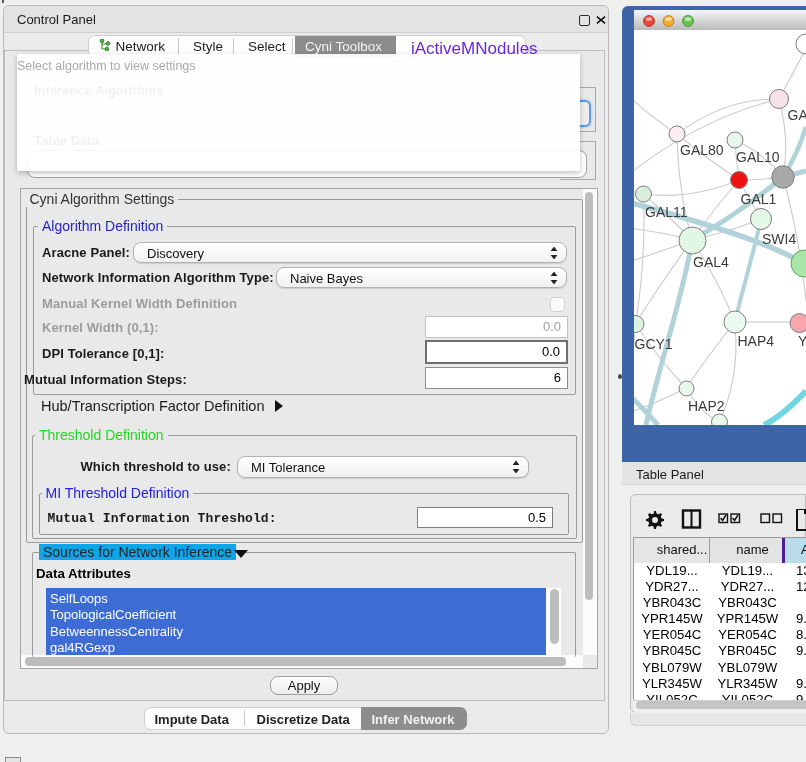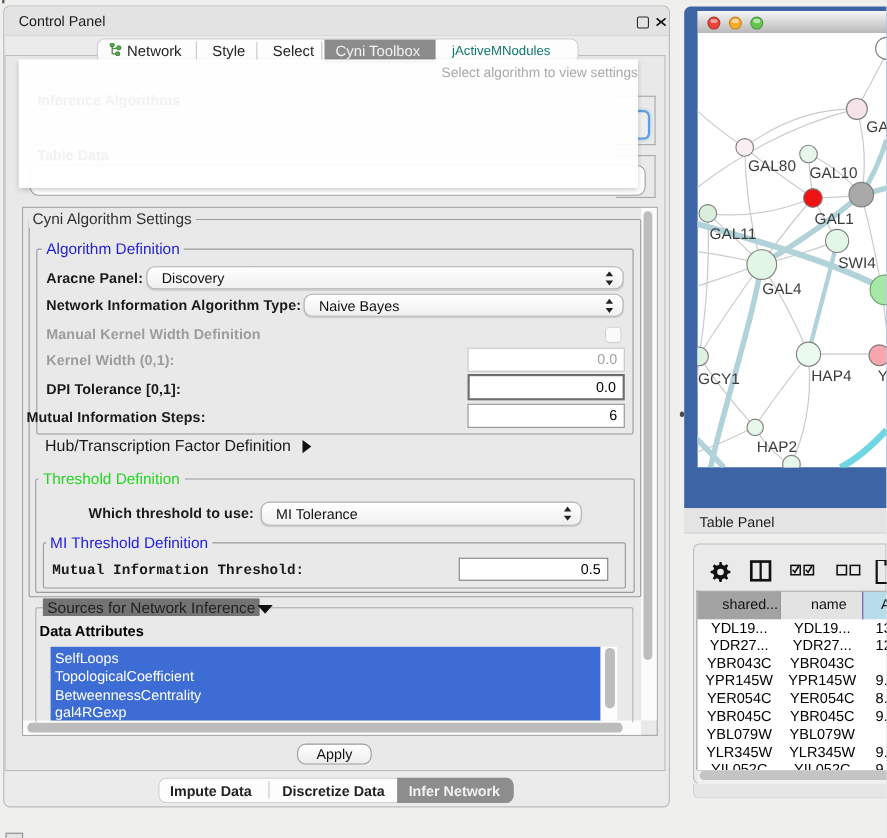--- a/index.html
+++ b/index.html
@@ -33,21 +33,21 @@
 <svg class="abs" style="left:99px;top:39px;" width="12" height="12" viewBox="0 0 12 12">
     <path d="M3 2 L3 10 M3 5.5 L8.5 4.5 M3 10 L7.5 10" stroke="#4a8f3c" stroke-width="1.2" fill="none"></path>
     <circle cx="3" cy="1.8" r="1.9" fill="#55b04a" stroke="#2f7228" stroke-width="0.8"></circle>
     <circle cx="9" cy="4.5" r="1.9" fill="#55b04a" stroke="#2f7228" stroke-width="0.8"></circle>
     <circle cx="8" cy="10" r="1.9" fill="#55b04a" stroke="#2f7228" stroke-width="0.8"></circle>
   </svg>
 <div class="abs" style="left:115.5px;top:38.5px;font-size:13.5px;color:#222;">Network</div>
 <div class="abs" style="left:193px;top:38.5px;font-size:13.5px;color:#222;">Style</div>
 <div class="abs" style="left:248px;top:38.5px;font-size:13.5px;color:#222;">Select</div>
 <div class="abs" style="left:305px;top:38.5px;font-size:13.5px;color:#f2f2f2;">Cyni Toolbox</div>
-<div class="abs" style="left:411px;top:38.5px;font-size:12px;color:#0f766e;">jActiveMNodules</div>
+<div class="abs" style="left:411px;top:38.5px;font-size:17px;color:#6d28d9;">jActiveMNodules</div>
 
 <div class="abs" style="left:34px;top:83px;font-size:13px;font-weight:bold;color:rgba(40,40,40,0.9);">Inference Algorithms</div>
 <div class="abs" style="left:34px;top:133px;font-size:13px;font-weight:bold;color:rgba(40,40,40,0.9);">Table Data</div>
 <div class="abs" style="left:40px;top:159px;font-size:13px;color:rgba(40,40,40,0.9);">galFiltered.sif</div>
 <div class="abs" style="left:560px;top:87px;width:35px;height:43px;border:1px solid #a8a8a8;border-left:none;"></div>
 <div class="abs" style="left:578px;top:100px;width:11px;height:23px;border:2.5px solid #5f9ddf;border-left:none;border-radius:0 6px 6px 0;background:#ededed;box-shadow:0 0 3px #8ab8e8;"></div>
 <div class="abs" style="left:560px;top:141px;width:35px;height:37px;border:1px solid #a8a8a8;border-left:none;"></div>
 
 <div class="abs" style="left:27px;top:150px;width:560px;height:28px;border:1px solid #9f9f9f;border-radius:8px;background:#fff;box-sizing:border-box;"></div>
 
@@ -106,21 +106,21 @@
       <path d="M4 13 L7.4 8.4 L0.6 8.4 Z" fill="#222"></path>
     </svg>
   </div>
 <div class="grp" style="left:38.5px;top:493px;width:528.5px;height:40px;">
   <div class="gtitle" style="color:#2222dd;left:2px;">MI Threshold Definition</div>
 </div>
 <div class="lbl" style="left:47.5px;top:511px;font-family:Liberation Mono, monospace;">Mutual Information Threshold:</div>
 <div class="fld" style="left:417px;top:507px;width:136px;height:21px;border:1px solid #7e7e7e;box-sizing:border-box;color:#000;line-height:19px;padding-right:6px;">0.5</div>
 
 <div class="grp" style="left:32px;top:552px;width:541.5px;height:104px;border-bottom:none;">
-  <div class="gtitle" style="color:#222;background:#737373;left:6px;">Sources for Network Inference</div>
+  <div class="gtitle" style="color:#222;background:#0ea5e9;left:6px;">Sources for Network Inference</div>
 </div>
 <svg class="abs" style="left:234px;top:549px;" width="14" height="10" viewBox="0 0 14 10">
     <path d="M0 1 L14 1 L7 9 Z" fill="#111"></path>
   </svg>
 <div class="abs" style="left:36px;top:566px;font-size:13.3px;font-weight:bold;color:#000;">Data Attributes</div>
 <div class="abs" style="left:46px;top:588px;width:500px;height:67px;background:#3e6cd5;"></div>
 <div class="abs" style="left:50px;top:590.5px;font-size:13px;color:#fff;line-height:16.5px;">SelfLoops<br>TopologicalCoefficient<br>BetweennessCentrality<br>gal4RGexp</div>
 <div class="abs" style="left:546px;top:588px;width:14.5px;height:67px;background:#fdfdfd;"></div>
 <div class="abs" style="left:549.5px;top:588.5px;width:9.5px;height:55px;background:#bdbdbd;border-radius:4.5px;"></div>
 
@@ -130,21 +130,21 @@
 <div class="abs" style="left:243.5px;top:710px;width:1px;height:16px;background:#c8c8c8;"></div>
 <div class="abs" style="left:361px;top:706.5px;width:106px;height:23.5px;background:#8d8d8d;border-radius:0 7px 7px 0;"></div>
 <div class="abs" style="left:154.5px;top:711.5px;font-size:13px;font-weight:bold;color:#222;">Impute Data</div>
 <div class="abs" style="left:256.5px;top:711.5px;font-size:13px;font-weight:bold;color:#222;text-align:right;">Discretize Data</div>
 <div class="abs" style="left:371.5px;top:711.5px;font-size:13px;font-weight:bold;color:#f2f2f2;">Infer Network</div>
 
 <div class="abs" style="left:5px;top:757px;width:14px;height:14px;background:#e4e4e4;border:1.5px solid #8a8a8a;"></div>
 
 <div class="abs" style="left:17px;top:54px;width:563px;height:117px;background:rgba(255,255,255,0.93);box-shadow:0 2px 5px rgba(0,0,0,0.25);">
   <div class="abs" style="left:0;top:59px;width:100%;text-align:center;font-size:12.5px;color:#ababab;"></div>
-  <div class="abs" style="left:0;top:5px;width:100%;text-align:right;font-size:12.5px;color:#a9a9a9;">Select algorithm to view settings</div>
+  <div class="abs" style="left:0;top:5px;width:100%;text-align:left;font-size:12.5px;color:#a9a9a9;">Select algorithm to view settings</div>
 </div>
 
 <div class="abs" style="left:622px;top:6px;width:184px;height:456px;background:#3d65a5;border-radius:6px 0 0 0;"></div>
 <div class="abs" style="left:617.5px;top:373.5px;width:4.5px;height:5px;background:#4a4a4a;border-radius:50% 50% 50% 50%/60% 60% 40% 40%;"></div>
 <div class="abs" style="left:634px;top:10px;width:172px;height:20px;background:linear-gradient(#f6f6f6,#b9b9b9);border-bottom:1px solid #7d7d7d;"></div>
 <svg class="abs" style="left:641px;top:13px;" width="56" height="16" viewBox="0 0 56 16">
   <circle cx="8" cy="8" r="5.4" fill="#ec4438" stroke="#b33229" stroke-width="1"></circle>
   <circle cx="27.5" cy="8" r="5.4" fill="#f6ac29" stroke="#c5821d" stroke-width="1"></circle>
   <circle cx="47" cy="8" r="5.4" fill="#68c64f" stroke="#47953a" stroke-width="1"></circle>
   <ellipse cx="8" cy="6" rx="3.2" ry="2" fill="#ffffff" opacity="0.5"></ellipse>
@@ -243,22 +243,22 @@
     <rect x="86" y="5" width="8.5" height="8.5"></rect>
     <path d="M75.6 9 L77.6 11.4 L81 5.8" stroke-width="1.5"></path>
     <path d="M87.6 9 L89.6 11.4 L93 5.8" stroke-width="1.5"></path>
     <rect x="116" y="5" width="8.5" height="8.5"></rect>
     <rect x="128" y="5" width="8.5" height="8.5"></rect>
   </g>
   <path d="M152 0 L160 0 L164 4 L164 21 L152 21 Z M160 0 L160 4 L164 4" fill="none" stroke="#111" stroke-width="2"></path>
 </svg>
 
 <div class="abs" style="left:633px;top:537px;width:173px;height:163px;background:#fff;border-top:1px solid #9a9a9a;border-left:1px solid #9a9a9a;box-sizing:border-box;">
-  <div class="abs" style="left:0;top:0;width:76px;height:24.5px;background:#a3a3a3;border-right:1px solid #9a9a9a;box-sizing:border-box;text-align:center;font-size:13px;color:#111;line-height:24px;padding-left:21px;">shared...</div>
-  <div class="abs" style="left:76px;top:0;width:75px;height:24.5px;background:#e3e3e3;border-right:1px solid #4c1d95;box-sizing:border-box;text-align:center;font-size:13px;color:#111;line-height:24px;padding-left:13px;">name</div>
+  <div class="abs" style="left:0;top:0;width:76px;height:24.5px;background:#e5e5e5;border-right:1px solid #9a9a9a;box-sizing:border-box;text-align:center;font-size:13px;color:#111;line-height:24px;padding-left:21px;">shared...</div>
+  <div class="abs" style="left:76px;top:0;width:75px;height:24.5px;background:#e3e3e3;border-right:3px solid #4c1d95;box-sizing:border-box;text-align:center;font-size:13px;color:#111;line-height:24px;padding-left:13px;">name</div>
   <div class="abs" style="left:151px;top:0;width:22px;height:24.5px;background:#b9dceb;font-size:13px;color:#111;line-height:24px;overflow:hidden;">
       <span style="position:absolute;left:16px;">A</span>
     </div>
   <div class="abs" style="left:0;top:25px;width:76px;text-align:center;font-size:13.2px;color:#000;line-height:16.1px;">YDL19...<br>YDR27...<br>YBR043C<br>YPR145W<br>YER054C<br>YBR045C<br>YBL079W<br>YLR345W<br>YIL052C</div>
   <div class="abs" style="left:76px;top:25px;width:75px;text-align:center;font-size:13.2px;color:#000;line-height:16.1px;">YDL19...<br>YDR27...<br>YBR043C<br>YPR145W<br>YER054C<br>YBR045C<br>YBL079W<br>YLR345W<br>YIL052C</div>
   <div class="abs" style="left:162px;top:25px;width:16px;text-align:left;font-size:13.2px;color:#000;line-height:16.1px;white-space:pre;">13
 12
 &nbsp;
 9.
 8.

